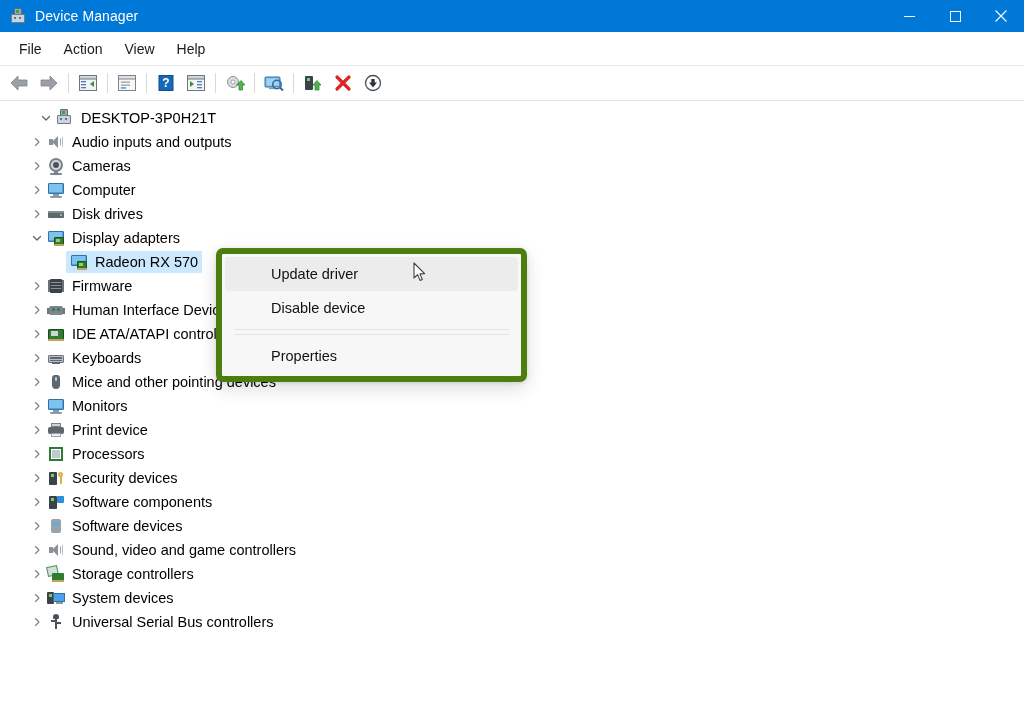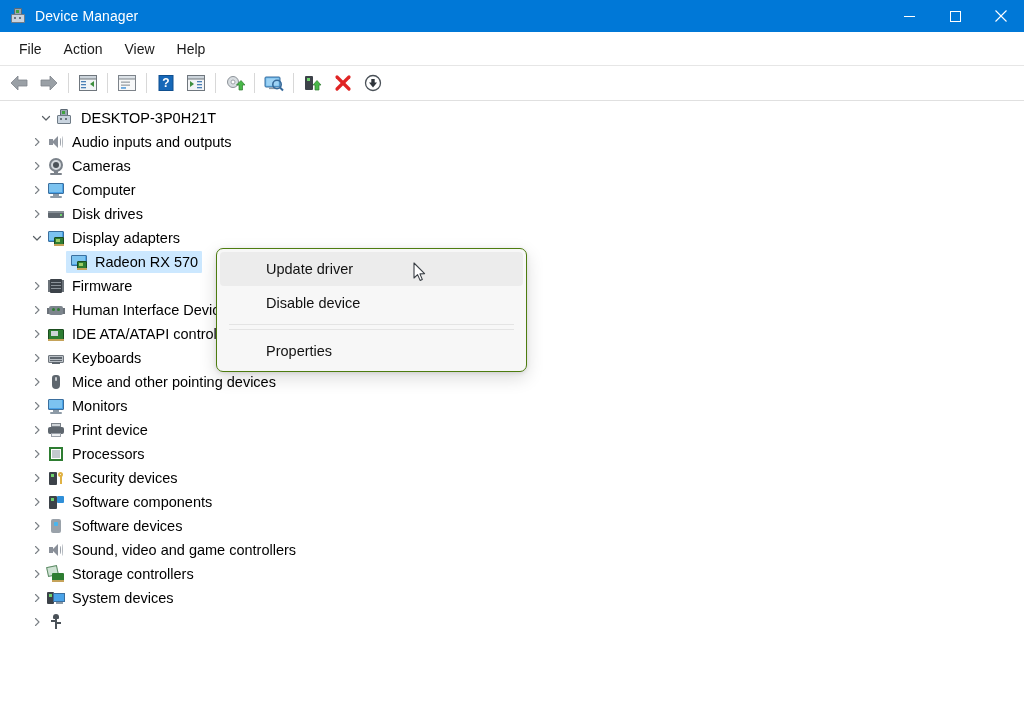--- a/index.html
+++ b/index.html
@@ -272,21 +272,21 @@
   .rt-led { left:6px; top:2px; width:3px; height:3px; background:#3fa33f; }
   .rt-d1 { left:4px; top:9px; width:2px; height:2px; background:#4a545e; border-radius:50%; }
   .rt-d2 { left:9px; top:9px; width:2px; height:2px; background:#4a545e; border-radius:50%; }
 
   
   .ctxmenu {
     position: absolute;
     left: 216px; top: 248px;
     width: 311px;
     background: #f7f7f7;
-    border: 1px solid #4d7c0f;
+    border: 6px solid #4d7c0f;
     border-radius: 7px;
     box-shadow: 0 6px 18px rgba(0,0,0,0.14), 0 1px 4px rgba(0,0,0,0.10);
     padding: 3px 0;
   }
   .ctx-item {
     height: 34px;
     display: flex; align-items: center;
     padding-left: 46px;
     font-size: 14.5px;
     color: #111111;
@@ -776,20 +776,21 @@
         <svg width="10" height="10" viewBox="0 0 10 10">
             <path d="M3.5 1.5 L7 5 L3.5 8.5" fill="none" stroke="#7a8086" stroke-width="1.1" stroke-linecap="round" stroke-linejoin="round"></path>
           </svg>
       </span>
       <span class="node-icon">
         <span class="ic usb-stem"></span>
           <span class="ic usb-head"></span>
         <span class="ic usb-l"></span>
           <span class="ic usb-r"></span>
       </span>
+      <span class="node-label">Universal Serial Bus controllers</span>
     </div>
 
   </div>
 
   <div class="ctxmenu">
     <div class="ctx-item highlight">Update driver</div>
     <div class="ctx-item">Disable device</div>
     <div class="ctx-sep"></div>
     <div class="ctx-sep"></div>
     <div class="ctx-item bold">Properties</div>

